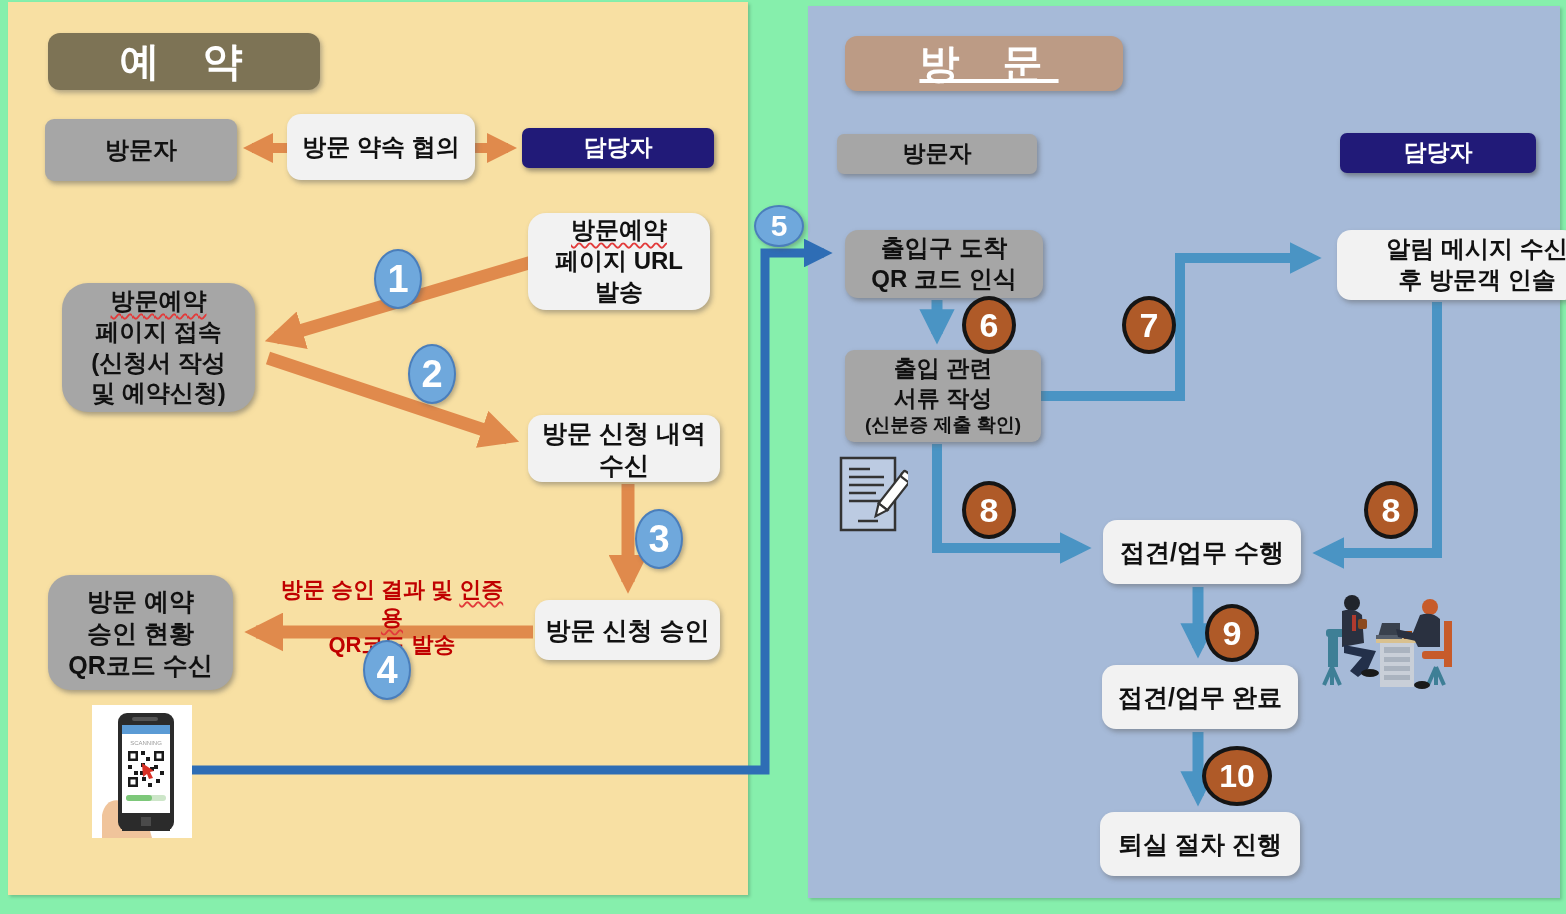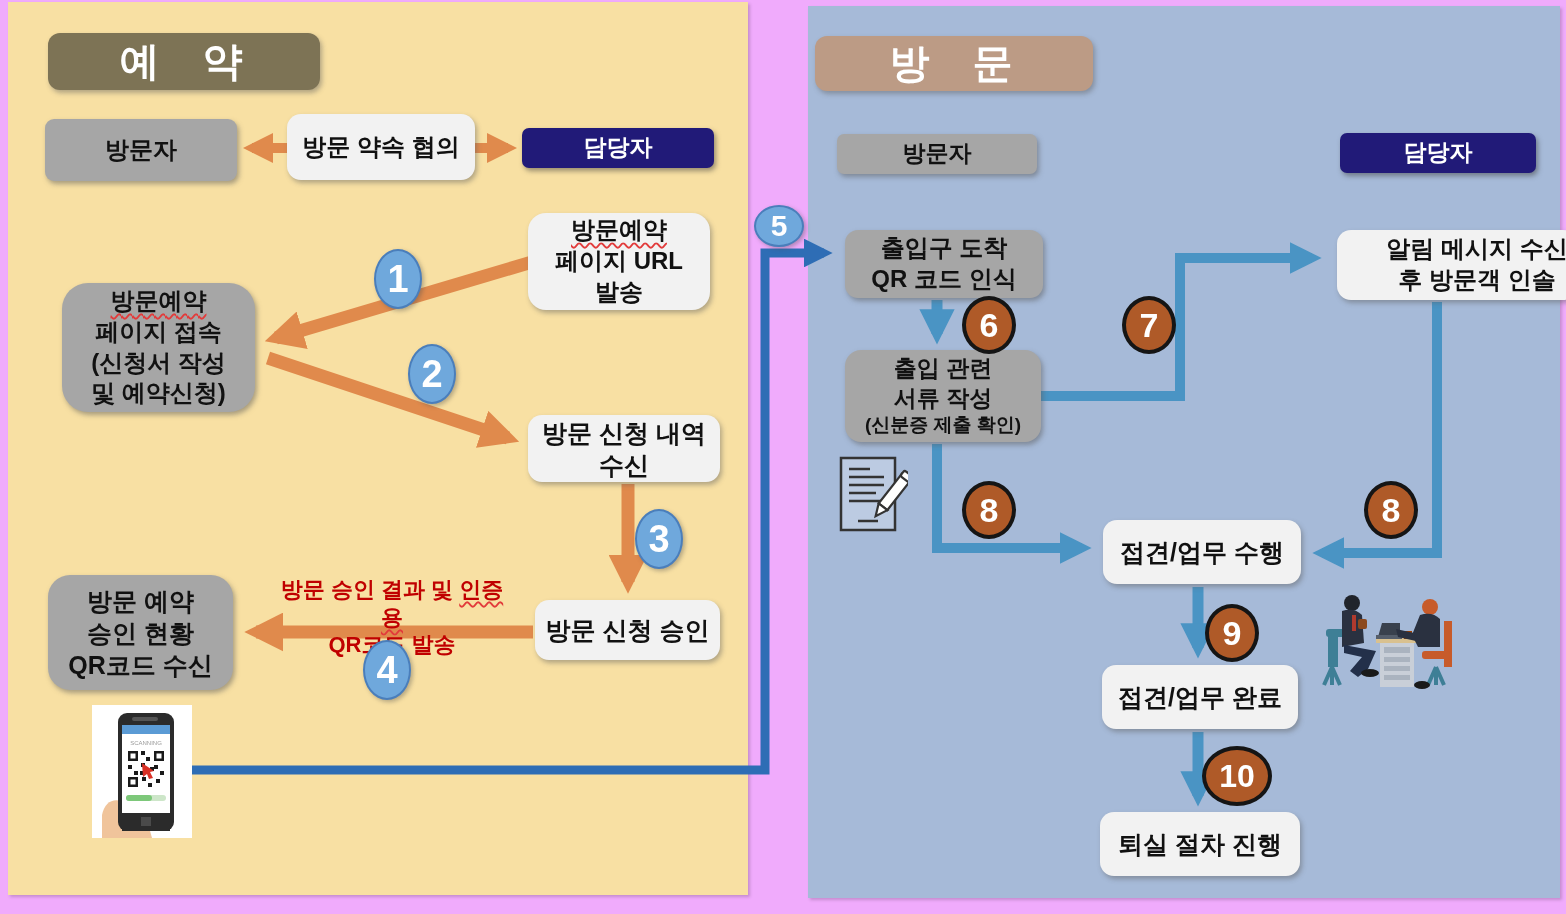--- a/index.html
+++ b/index.html
@@ -1,33 +1,33 @@
 <!DOCTYPE html>
 <html><head>
 <meta charset="utf-8">
 <style>
   html,body{margin:0;padding:0;background:#fff;}
-  .canvas{position:relative;width:1566px;height:914px;background:#f0abfc;overflow:hidden;
+  .canvas{position:relative;width:1566px;height:914px;background:#86efac;overflow:hidden;
           font-family:"Liberation Sans","DejaVu Sans",sans-serif;}
   .abs{position:absolute;}
   .panel{position:absolute;z-index:0;}
   #panel-left{left:8px;top:2px;width:740px;height:893px;background:#F8E0A3;box-shadow:2px 2px 3px rgba(0,0,0,.18);}
   #panel-right{left:808px;top:6px;width:752px;height:892px;background:#A6BAD8;box-shadow:2px 2px 3px rgba(0,0,0,.18);}
   svg.connectors{position:absolute;left:0;top:0;z-index:1;pointer-events:none;}
   .box{position:absolute;z-index:2;display:flex;flex-direction:column;align-items:center;justify-content:center;
        text-align:center;font-weight:700;color:#111;line-height:1.28;}
   .box span{display:block;}
   .inlinebits span{display:inline;}
   .white-box{background:#F2F2F2;border-radius:14px;box-shadow:2px 3px 5px rgba(90,90,90,.45);}
   .gray-box{background:#A6A6A6;border-radius:10px;box-shadow:2px 3px 5px rgba(90,90,90,.5);}
   .navy-box{background:#211A78;color:#fff;border-radius:7px;box-shadow:2px 3px 5px rgba(60,60,60,.5);}
   .title-box{color:#fff;font-size:40px;letter-spacing:16px;border-radius:12px;box-shadow:2px 3px 5px rgba(90,90,90,.45);
              display:flex;align-items:center;justify-content:center;font-weight:700;padding-left:10px;}
   #title-left{left:48px;top:33px;width:262px;height:57px;background:#7D7355;}
-  #title-right{left:815px;top:36px;width:268px;height:55px;background:#BC9B85;}
+  #title-right{left:845px;top:36px;width:268px;height:55px;background:#BC9B85;text-decoration:underline;}
   .red-label{position:absolute;z-index:2;color:#C00000;font-weight:700;font-size:22px;text-align:center;line-height:1.25;}
   .squiggle{text-decoration:underline;text-decoration-style:wavy;text-decoration-color:#E23B3B;
             text-decoration-thickness:2px;text-underline-offset:4px;}
   .step{position:absolute;z-index:3;display:flex;align-items:center;justify-content:center;color:#fff;}
   .step-blue{background:#6FA8DC;border:2px solid #4A7EBB;border-radius:50%;font-size:38px;font-weight:600;
              box-shadow:2px 2px 4px rgba(80,80,80,.4);}
   .step-orange{background:#AF5A28;border:4px solid #151515;border-radius:50%;font-size:34px;font-weight:700;}
   
   #n-visitor{left:45px;top:119px;width:192px;height:62px;font-size:24px;border-radius:9px;}
   #n-negotiation{left:287px;top:114px;width:188px;height:66px;font-size:24px;}
@@ -42,21 +42,21 @@
   
   #step1{left:374px;top:249px;width:44px;height:56px;}
   #step2{left:408px;top:344px;width:44px;height:56px;}
   #step3{left:635px;top:509px;width:44px;height:56px;}
   #step4{left:363px;top:640px;width:44px;height:56px;}
   #step5{left:754px;top:205px;width:46px;height:38px;font-size:30px;z-index:3;}
   
   #n-rvisitor{left:837px;top:134px;width:200px;height:40px;font-size:23px;font-weight:600;border-radius:7px;}
   #n-rmanager{left:1340px;top:133px;width:196px;height:40px;font-size:23px;}
   #n-arrive{left:845px;top:230px;width:198px;height:68px;font-size:24px;border-radius:13px;}
-  #n-docs{left:845px;top:350px;width:196px;height:92px;font-size:23px;border-radius:16px;}
+  #n-docs{left:845px;top:350px;width:196px;height:92px;font-size:23px;border-radius:9px;}
   #n-docs .small{font-size:19px;}
   #lbl-notice{left:1100px;top:214px;width:268px;}
   #n-notice{left:1337px;top:230px;width:200px;height:70px;font-size:24px;padding-left:40px;}
   #n-meeting{left:1103px;top:520px;width:198px;height:64px;font-size:25px;text-align:right;}
   #n-done{left:1102px;top:665px;width:196px;height:64px;font-size:25px;}
   #n-exit{left:1100px;top:812px;width:200px;height:64px;font-size:25px;}
   
   #step6{left:962px;top:296px;width:46px;height:50px;}
   #step7{left:1122px;top:296px;width:46px;height:50px;}
   #step8a{left:962px;top:481px;width:46px;height:50px;}

